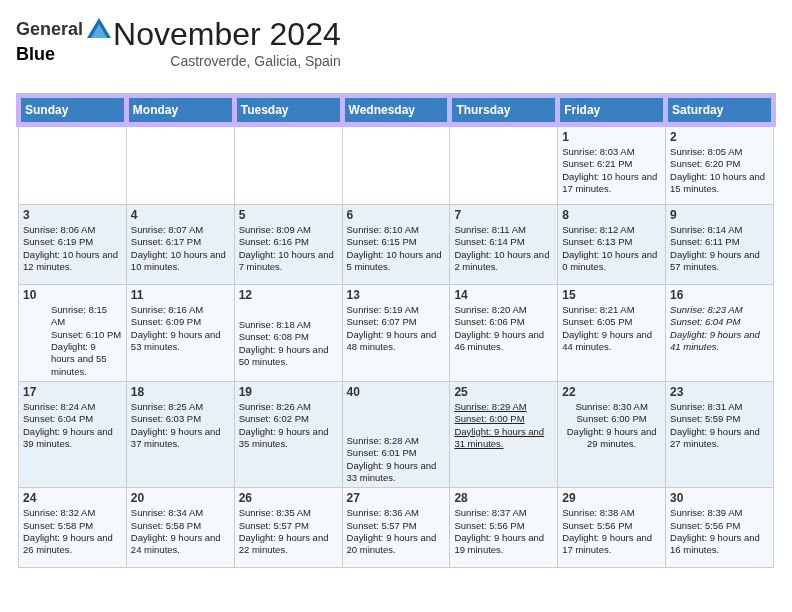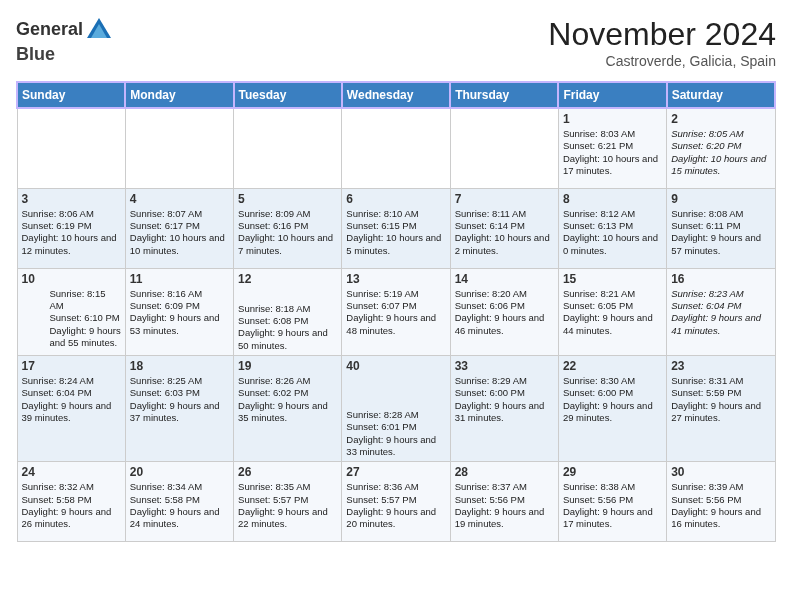--- a/index.html
+++ b/index.html
@@ -5,35 +5,35 @@
     * { margin: 0; padding: 0; box-sizing: border-box; }
     body {
       font-family: Arial, sans-serif;
       background: #fff;
       width: 792px;
       min-height: 612px;
       padding: 16px;
     }
     .header {
       display: flex;
-      justify-content: space-between;
+      justify-content: flex-start;
       align-items: flex-start;
-      margin-bottom: 12px;
+      margin-bottom: 24px;
     }
     .logo {
       display: flex;
       align-items: center;
     }
     .logo-text {
       font-size: 18px;
       font-weight: bold;
       line-height: 1.2;
     }
     .logo-text .general { color: #333; }
-    .logo-text .blue { color: #404040; }
+    .logo-text .blue { color: #000000; }
     .logo-icon {
       width: 28px;
       height: 28px;
       margin-left: 2px;
     }
     .title-block { text-align: right; }
     .month-title {
       font-size: 32px;
       font-weight: normal;
       color: #222;
@@ -45,21 +45,21 @@
     table {
       width: 100%;
       border-collapse: collapse;
     }
     thead tr th {
       background-color: #3a7fc1;
       color: #fff;
       font-size: 12px;
       font-weight: bold;
       padding: 5px 4px;
-      border: 2px solid #c4b5fd;
+      border: 5px solid #c4b5fd;
       text-align: left;
     }
     tbody tr td {
       border: 1px solid #ccc;
       vertical-align: top;
       padding: 3px 4px;
       font-size: 10px;
       color: #333;
       width: calc(100% / 7);
       min-height: 80px;
@@ -127,21 +127,21 @@
         <td class="empty-cell"></td>
         <td class="empty-cell"></td>
         <td>
           <span class="day-number">1</span>
           <div class="day-info" style="white-space: pre-line;">Sunrise: 8:03 AM
 Sunset: 6:21 PM
 Daylight: 10 hours and 17 minutes.</div>
         </td>
         <td>
           <span class="day-number">2</span>
-          <div class="day-info" style="white-space: pre-line; font-style: italic;">Sunrise: 8:05 AM
+          <div class="day-info" style="white-space: pre-line;">Sunrise: 8:05 AM
 Sunset: 6:20 PM
 Daylight: 10 hours and 15 minutes.</div>
         </td>
       </tr>
       <tr>
         <td>
           <span class="day-number">3</span>
           <div class="day-info" style="white-space: pre-line;">Sunrise: 8:06 AM
 Sunset: 6:19 PM
 Daylight: 10 hours and 12 minutes.</div>
@@ -171,21 +171,21 @@
 Daylight: 10 hours and 2 minutes.</div>
         </td>
         <td>
           <span class="day-number">8</span>
           <div class="day-info" style="white-space: pre-line;">Sunrise: 8:12 AM
 Sunset: 6:13 PM
 Daylight: 10 hours and 0 minutes.</div>
         </td>
         <td>
           <span class="day-number">9</span>
-          <div class="day-info" style="white-space: pre-line;">Sunrise: 8:08 AM
+          <div class="day-info" style="white-space: pre-line;">Sunrise: 8:14 AM
 Sunset: 6:11 PM
 Daylight: 9 hours and 57 minutes.</div>
         </td>
       </tr>
       <tr>
         <td>
           <span class="day-number">10</span>
           <div class="day-info" style="white-space: pre-line; margin-left: 28px;">Sunrise: 8:15 AM
 Sunset: 6:10 PM
 Daylight: 9 hours and 55 minutes.</div>
@@ -246,28 +246,28 @@
 Sunset: 6:02 PM
 Daylight: 9 hours and 35 minutes.</div>
         </td>
         <td>
           <span class="day-number">40</span>
           <div class="day-info" style="white-space: pre-line; margin-top: 36px;">Sunrise: 8:28 AM
 Sunset: 6:01 PM
 Daylight: 9 hours and 33 minutes.</div>
         </td>
         <td>
-          <span class="day-number">33</span>
-          <div class="day-info" style="white-space: pre-line;">Sunrise: 8:29 AM
+          <span class="day-number">25</span>
+          <div class="day-info" style="white-space: pre-line; text-decoration: underline;">Sunrise: 8:29 AM
 Sunset: 6:00 PM
 Daylight: 9 hours and 31 minutes.</div>
         </td>
         <td>
           <span class="day-number">22</span>
-          <div class="day-info" style="white-space: pre-line;">Sunrise: 8:30 AM
+          <div class="day-info" style="white-space: pre-line; text-align: center;">Sunrise: 8:30 AM
 Sunset: 6:00 PM
 Daylight: 9 hours and 29 minutes.</div>
         </td>
         <td>
           <span class="day-number">23</span>
           <div class="day-info" style="white-space: pre-line;">Sunrise: 8:31 AM
 Sunset: 5:59 PM
 Daylight: 9 hours and 27 minutes.</div>
         </td>
       </tr>

